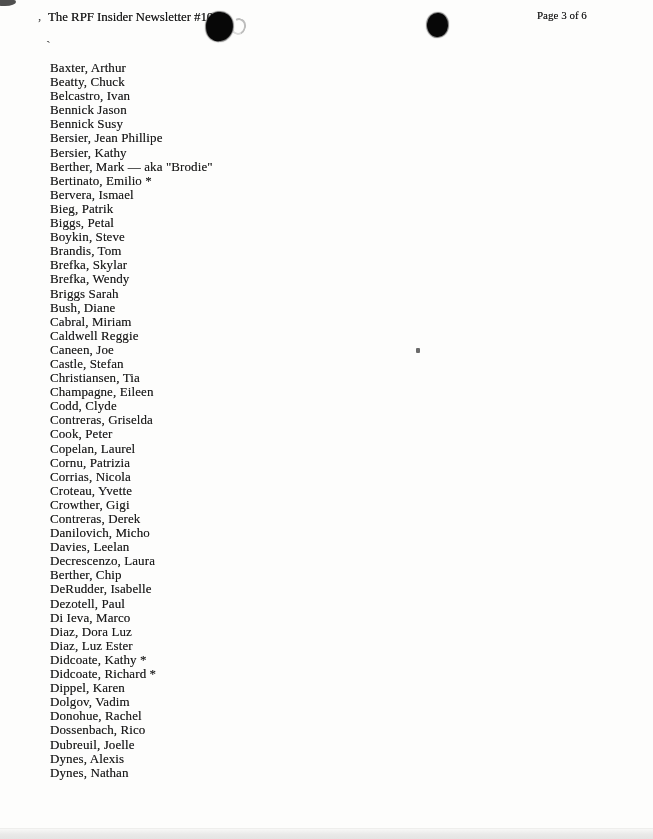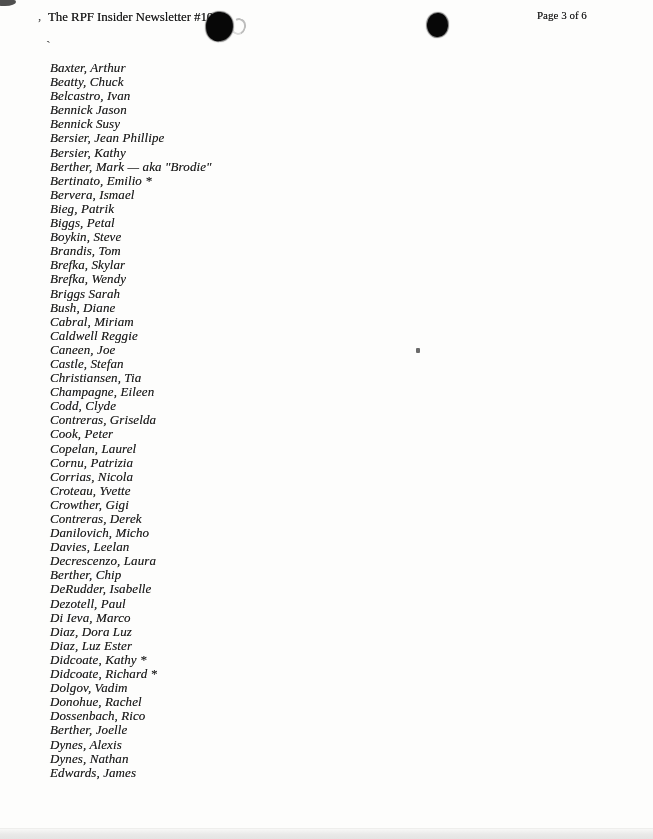--- a/index.html
+++ b/index.html
@@ -116,21 +116,20 @@
     height: 10px;
     background: linear-gradient(to bottom, #f7f7f6 0%, #e9e9e8 55%, #e4e4e3 100%);
     border-top: 1px solid #eeeeec;
   }
   
   .name-list {
     position: absolute;
     left: 50px;
     top: 61px;
     width: 420px;
-    font-style: italic;
   }
   .name-row {
     font-size: 13px;
     line-height: 14.1px;
     letter-spacing: 0.1px;
     color: #1c1c1c;
     white-space: nowrap;
     text-shadow: 0 0 0.4px rgba(25,25,25,0.55);
   }
 </style>
@@ -195,24 +194,24 @@
       <div class="name-row">Davies, Leelan</div>
       <div class="name-row">Decrescenzo, Laura</div>
       <div class="name-row">Berther, Chip</div>
       <div class="name-row">DeRudder, Isabelle</div>
       <div class="name-row">Dezotell, Paul</div>
       <div class="name-row">Di Ieva, Marco</div>
       <div class="name-row">Diaz, Dora Luz</div>
       <div class="name-row">Diaz, Luz Ester</div>
       <div class="name-row">Didcoate, Kathy *</div>
       <div class="name-row">Didcoate, Richard *</div>
+      <div class="name-row">Dippel, Karen</div>
       <div class="name-row">Dolgov, Vadim</div>
       <div class="name-row">Donohue, Rachel</div>
       <div class="name-row">Dossenbach, Rico</div>
-      <div class="name-row">Berther, Joelle</div>
+      <div class="name-row">Dubreuil, Joelle</div>
       <div class="name-row">Dynes, Alexis</div>
       <div class="name-row">Dynes, Nathan</div>
-      <div class="name-row">Edwards, James</div>
     </div>
 
   <div class="bottom-band"></div>
 
 </div>
 
 </body></html>

